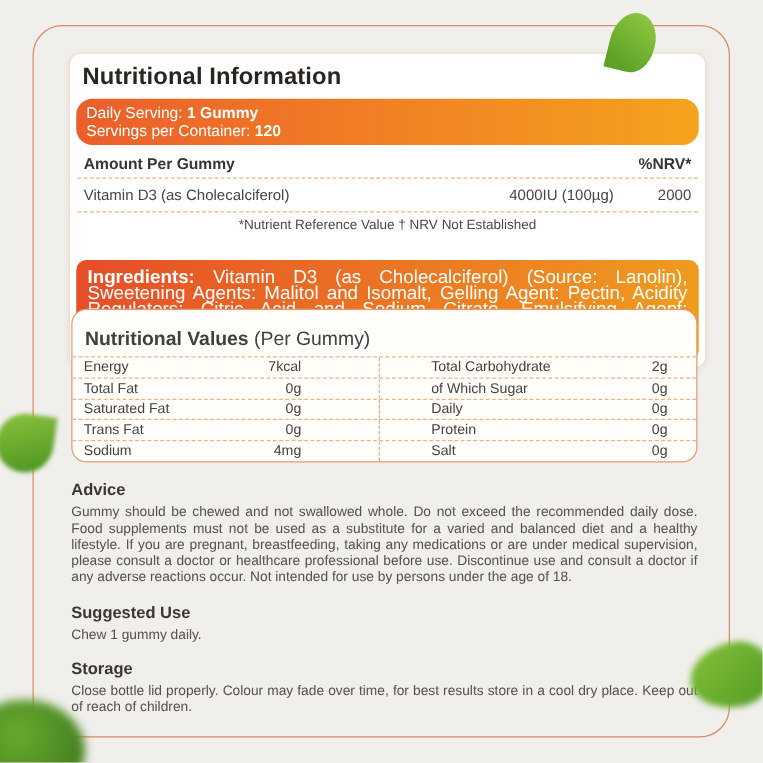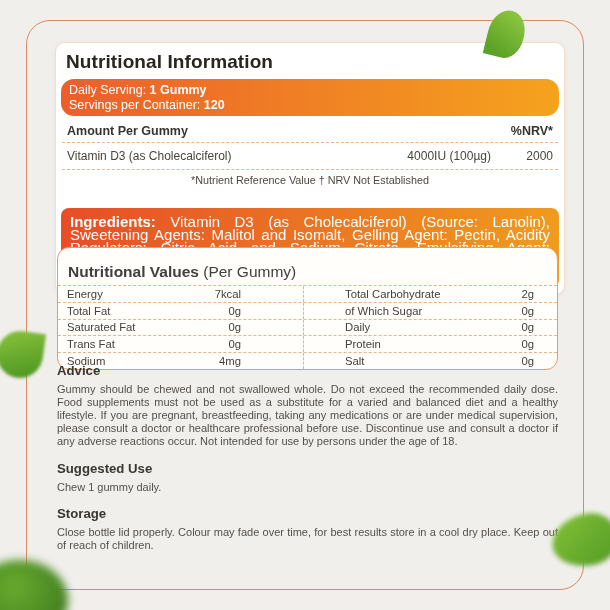--- a/index.html
+++ b/index.html
@@ -65,21 +65,21 @@
   }
   .values-title b { font-weight:700; }
   .vrow { display:flex; border-top:1.5px dashed #f0b184; }
   .vcell {
     display:flex; justify-content:space-between; align-items:center;
     height:15.8px; font-size:11.3px; color:#45413b;
   }
   .vcell.left  { width:245px; padding:0 62px 0 9px; }
   .vcell.right { flex:1; padding:0 23px 0 41px; border-left:1.5px dashed #f0b184; }
   
-  .sections { position:absolute; left:57px; top:363px; width:501px; }
+  .sections { position:absolute; left:57px; top:384px; width:501px; }
   .sec-heading { font-size:13.2px; font-weight:700; color:#3a3630; margin-bottom:5px; }
   .sec-text { font-size:11px; line-height:12.9px; color:#55504a; text-align:justify; }
   .sec-text.nojust { text-align:left; }
   .sec-gap { height:13px; }
   
   .leaf { position:absolute; }
   .leaf-top-right {
     left:488px; top:10px; width:36px; height:48px;
     background:linear-gradient(205deg,#8cc63f 10%,#5ca227 85%);
     border-radius:55% 50% 50% 0;

